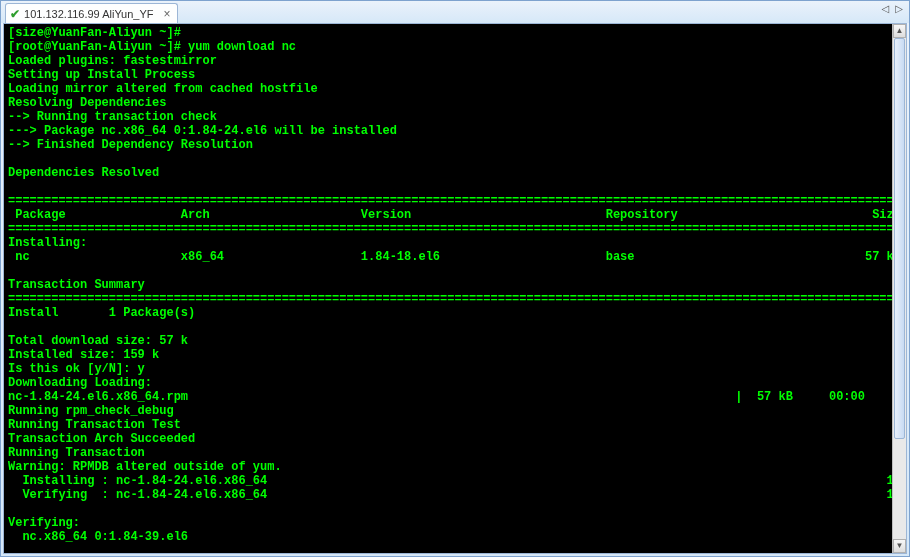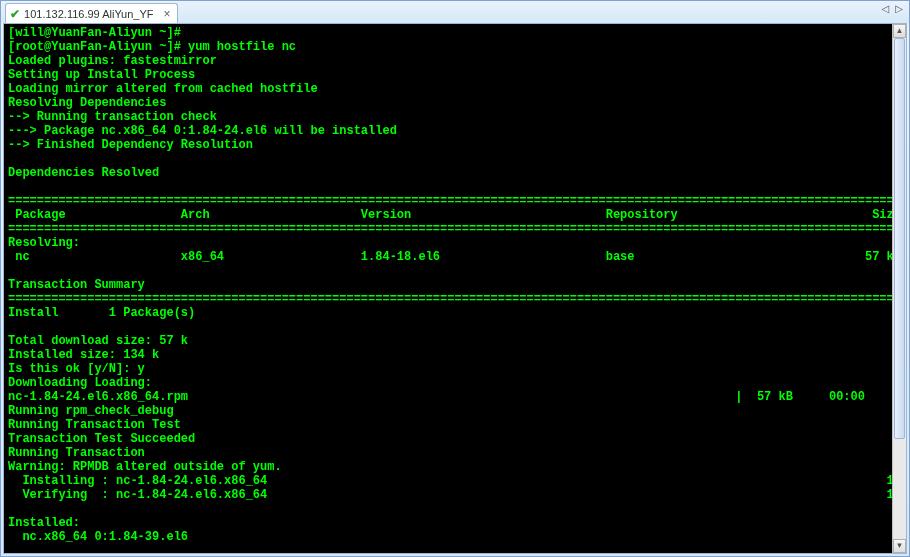--- a/index.html
+++ b/index.html
@@ -132,56 +132,56 @@
       <span>101.132.116.99 AliYun_YF</span>
       <span class="close">×</span>
     </div>
     <div class="nav-arrows">
       <span>◁</span>
       <span>▷</span>
     </div>
   </div>
 
   <div class="terminal-wrap">
-    <div class="terminal"><span>[will@YuanFan-Aliyun ~]#</span>
-<span>[root@YuanFan-Aliyun ~]# yum hostfile nc</span>
+    <div class="terminal"><span>[size@YuanFan-Aliyun ~]#</span>
+<span>[root@YuanFan-Aliyun ~]# yum download nc</span>
 <span>Loaded plugins: fastestmirror</span>
 <span>Setting up Install Process</span>
 <span>Loading mirror altered from cached hostfile</span>
 <span>Resolving Dependencies</span>
 <span>--&gt; Running transaction check</span>
 <span>---&gt; Package nc.x86_64 0:1.84-24.el6 will be installed</span>
 <span>--&gt; Finished Dependency Resolution</span>
 
 <span>Dependencies Resolved</span>
 
 <span class="rule-line">================================================================================================================================</span>
 <span> Package                Arch                     Version                           Repository                           Size</span>
 <span class="rule-line">================================================================================================================================</span>
-<span>Resolving:</span>
+<span>Installing:</span>
 <span> nc                     x86_64                   1.84-18.el6                       base                                57 k</span>
 
 <span>Transaction Summary</span>
 <span class="rule-line">================================================================================================================================</span>
 <span>Install       1 Package(s)</span>
 
 <span>Total download size: 57 k</span>
-<span>Installed size: 134 k</span>
+<span>Installed size: 159 k</span>
 <span>Is this ok [y/N]: y</span>
 <span>Downloading Loading:</span>
 <span>nc-1.84-24.el6.x86_64.rpm                                                                            |  57 kB     00:00</span>
 <span>Running rpm_check_debug</span>
 <span>Running Transaction Test</span>
-<span>Transaction Test Succeeded</span>
+<span>Transaction Arch Succeeded</span>
 <span>Running Transaction</span>
 <span>Warning: RPMDB altered outside of yum.</span>
 <span>  Installing : nc-1.84-24.el6.x86_64                                                                                      1/1</span>
 <span>  Verifying  : nc-1.84-24.el6.x86_64                                                                                      1/1</span>
 
-<span>Installed:</span>
+<span>Verifying:</span>
 <span>  nc.x86_64 0:1.84-39.el6</span>
 
 
 </div>
 
     <div class="scrollbar">
       <div class="btn">▲</div>
       <div class="track">
         <div class="thumb"></div>
       </div>

